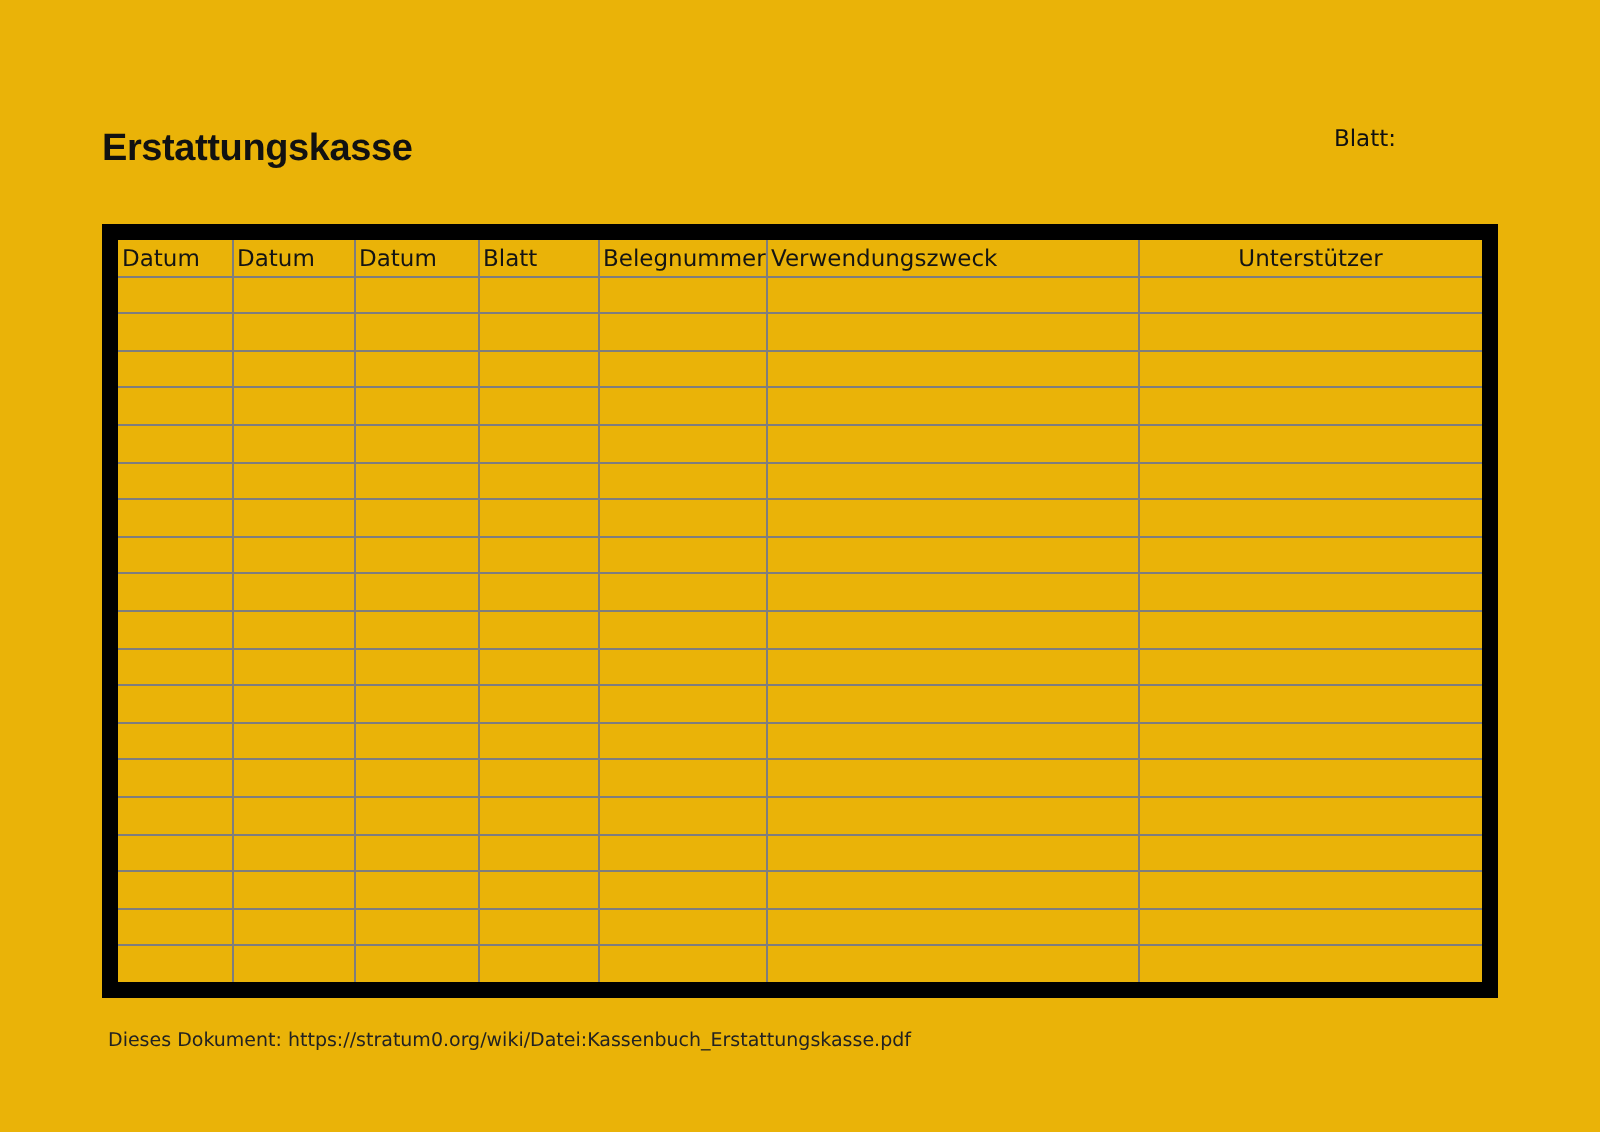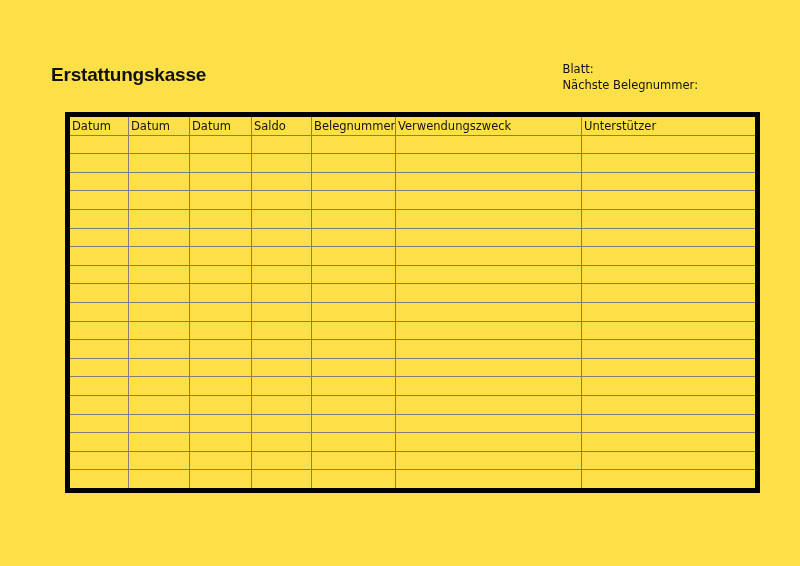--- a/index.html
+++ b/index.html
@@ -1,74 +1,73 @@
 <!DOCTYPE html>
 <html><head>
 <meta charset="utf-8">
 <style>
   html,body { margin:0; padding:0; }
   .page {
-    position:relative; width:800px; height:566px; background:#fde047;
+    position:relative; width:800px; height:566px; background:#eab308;
     font-family:"DejaVu Sans", sans-serif; color:#1a1a1a; overflow:hidden;
   }
   .title {
     position:absolute; left:51px; top:63px; font-size:19px; line-height:24px;
     font-weight:bold; letter-spacing:-0.2px; color:#111;
     font-family:"Liberation Sans", sans-serif;
   }
   .corner {
-    position:absolute; top:62px; right:102px; 
+    position:absolute; top:62px; right:102px; text-align:right;
     font-size:11.5px; line-height:15.5px; color:#111;
   }
   table.cashbook {
-    position:absolute; left:65px; top:112px; width:690px;
+    position:absolute; left:51px; top:112px; width:690px;
     border-collapse:collapse; table-layout:fixed;
-    border:5px solid #000000;
+    border:8px solid #000000;
     padding-left:13px;
   }
   table.cashbook th, table.cashbook td {
     border:1px solid #7e7e7e; height:17.6px; padding:0 2px;
     font-size:11.5px; font-weight:400; text-align:left; vertical-align:middle;
     overflow:hidden; white-space:nowrap; color:#141414;
   }
-  table.cashbook th.center { }
+  table.cashbook th.center { text-align:center; }
   td.slash-cell { position:relative; }
   svg.slash { position:absolute; left:0; top:0; width:100%; height:100%; display:block; }
   .footer {
     position:absolute; left:54px; top:515px; font-size:9.5px; color:#222;
   }
 </style>
 </head>
 <body>
 
 <div class="page">
 
   <div class="title">Erstattungskasse</div>
 
   <div class="corner">
     <div>Blatt:</div>
-    <div>Nächste Belegnummer:</div>
   </div>
 
   <table class="cashbook">
     <colgroup>
         <col style="width: 61px;">
         <col style="width: 61px;">
         <col style="width: 62px;">
         <col style="width: 60px;">
         <col style="width: 84px;">
         <col style="width: 186px;">
         <col style="width: 176px;">
       </colgroup>
     <thead>
       <tr>
           <th>Datum</th>
           <th>Datum</th>
           <th>Datum</th>
-          <th>Saldo</th>
+          <th>Blatt</th>
           <th>Belegnummer</th>
           <th>Verwendungszweck</th>
           <th class="center">Unterstützer</th>
         </tr>
     </thead>
     <tbody>
         <tr>
           <td></td>
           <td></td>
           <td></td>
@@ -235,14 +234,15 @@
           <td></td>
           <td></td>
           <td></td>
           <td></td>
           <td></td>
           <td></td>
         </tr>
       </tbody>
   </table>
 
+  <div class="footer">Dieses Dokument: https://stratum0.org/wiki/Datei:Kassenbuch_Erstattungskasse.pdf</div>
 
 </div>
 
 </body></html>

